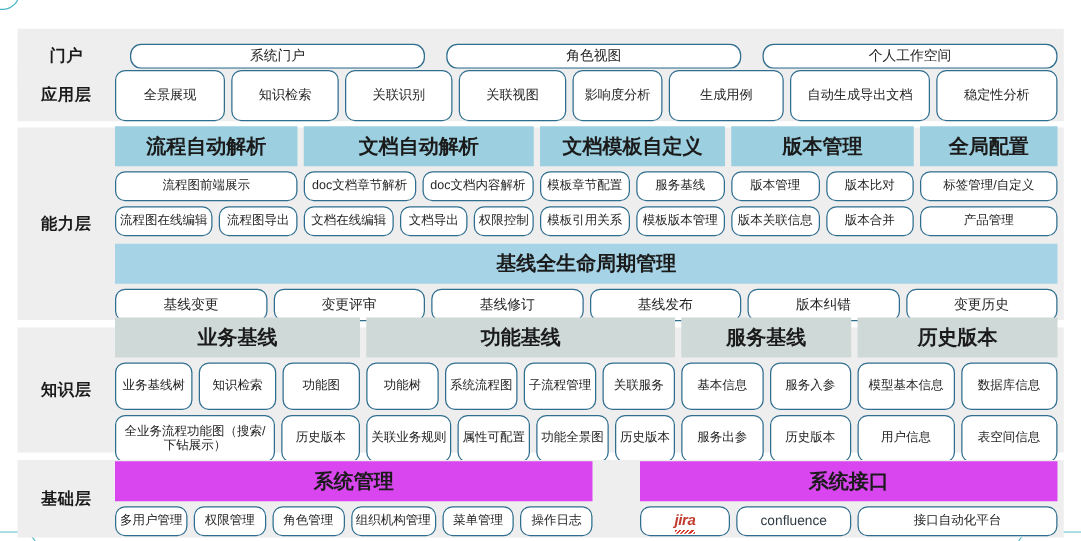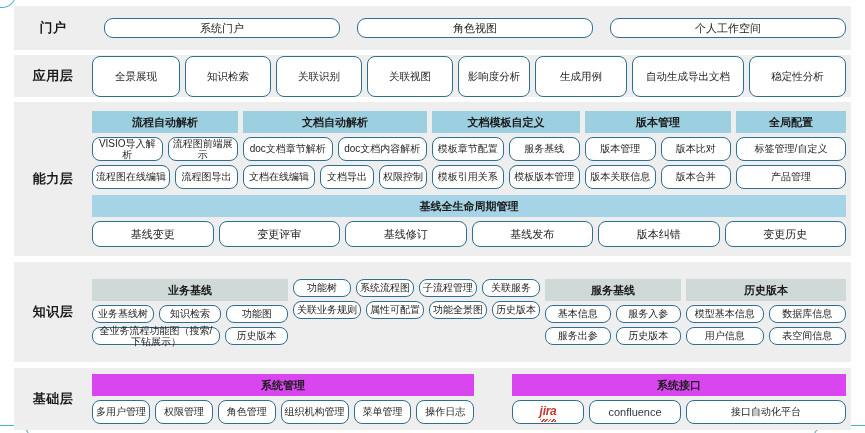--- a/index.html
+++ b/index.html
@@ -55,44 +55,44 @@
   }
   .pill.wrap { white-space: normal; }
 
   
   .portal-pill { height: 20px; font-size: 11px; border-radius: 9px; flex: 1 1 0; margin-left: 12px; }
   
   .app-pill { height: 41px; font-size: 10.5px; border-radius: 8px; }
 
   
   .ghead {
-    height: 22px;
+    height: 32px;
     display: flex;
     align-items: center;
     justify-content: center;
-    font-size: 11px;
+    font-size: 16px;
     font-weight: bold;
     color: #1b1b1b;
     background: #9ccfdf;
   }
   .ghead.knowledge { background: #cfd9d8; }
   .ghead.base      { background: #d946ef; }
   .ghead.lifecycle { background: #a6d4e6; }
 
   
   .cap-groups { display: flex; gap: 5px; }
   .cap-col { display: flex; flex-direction: column; gap: 4px; }
   .cap-rows { display: flex; flex-direction: column; gap: 4px; }
   .cap-rows .row .pill { height: 24px; }
 
   
   .kn-groups { display: flex; gap: 5px; }
   .kn-col { display: flex; flex-direction: column; gap: 4px; }
   .kn-rows { display: flex; flex-direction: column; gap: 4px; }
-  .kn-rows .row .pill { height: 18px; }
+  .kn-rows .row .pill { height: 38px; }
 
   
   .base-groups { display: flex; gap: 38px; }
   .base-col { display: flex; flex-direction: column; gap: 4px; }
   .base-rows .row .pill { height: 24px; }
 
   
   .lifecycle-row .pill { height: 26px; flex: 1 1 0; font-size: 11px; }
 
   
@@ -127,21 +127,21 @@
 </style>
 </head>
 <body>
 
 <div id="arch">
 
   <span class="corner-tl"></span>
   <span class="corner-bl"></span>
   <span class="corner-br"></span>
 
-  <div class="band" id="band-portal" style="top:6px; height:44px;">
+  <div class="band" id="band-portal" style="top:23px; height:44px;">
     <div class="band-label">门户</div>
     <div class="band-body">
       <div class="row">
         <div class="pill portal-pill">系统门户</div>
         <div class="pill portal-pill">角色视图</div>
         <div class="pill portal-pill">个人工作空间</div>
       </div>
     </div>
   </div>
 
@@ -164,21 +164,20 @@
   <div class="band" id="band-capability" style="top:102px; height:154px;">
     <div class="band-label">能力层</div>
     <div class="band-body">
 
       <div class="cap-groups">
 
         <div class="cap-col" style="flex:0 0 146px">
           <div class="ghead">流程自动解析</div>
           <div class="cap-rows">
             <div class="row">
-              <div class="pill wrap" style="flex:1 1 0">VISIO导入解析</div>
               <div class="pill wrap" style="flex:1 1 0">流程图前端展示</div>
             </div>
             <div class="row">
               <div class="pill" style="flex:1 1 0">流程图在线编辑</div>
               <div class="pill" style="flex:1 1 0">流程图导出</div>
             </div>
           </div>
         </div>
 
         <div class="cap-col" style="flex:0 0 178px">
@@ -265,20 +264,21 @@
               <div class="pill" style="flex:1 1 0">功能图</div>
             </div>
             <div class="row">
               <div class="pill wrap" style="flex:0 0 128px">全业务流程功能图（搜索/下钻展示）</div>
               <div class="pill" style="flex:1 1 0">历史版本</div>
             </div>
           </div>
         </div>
 
         <div class="kn-col" style="flex:0 0 234px">
+          <div class="ghead knowledge">功能基线</div>
           <div class="kn-rows">
             <div class="row">
               <div class="pill" style="flex:1 1 0">功能树</div>
               <div class="pill" style="flex:1 1 0">系统流程图</div>
               <div class="pill" style="flex:1 1 0">子流程管理</div>
               <div class="pill" style="flex:1 1 0">关联服务</div>
             </div>
             <div class="row">
               <div class="pill" style="flex:1 1 0">关联业务规则</div>
               <div class="pill" style="flex:1 1 0">属性可配置</div>

